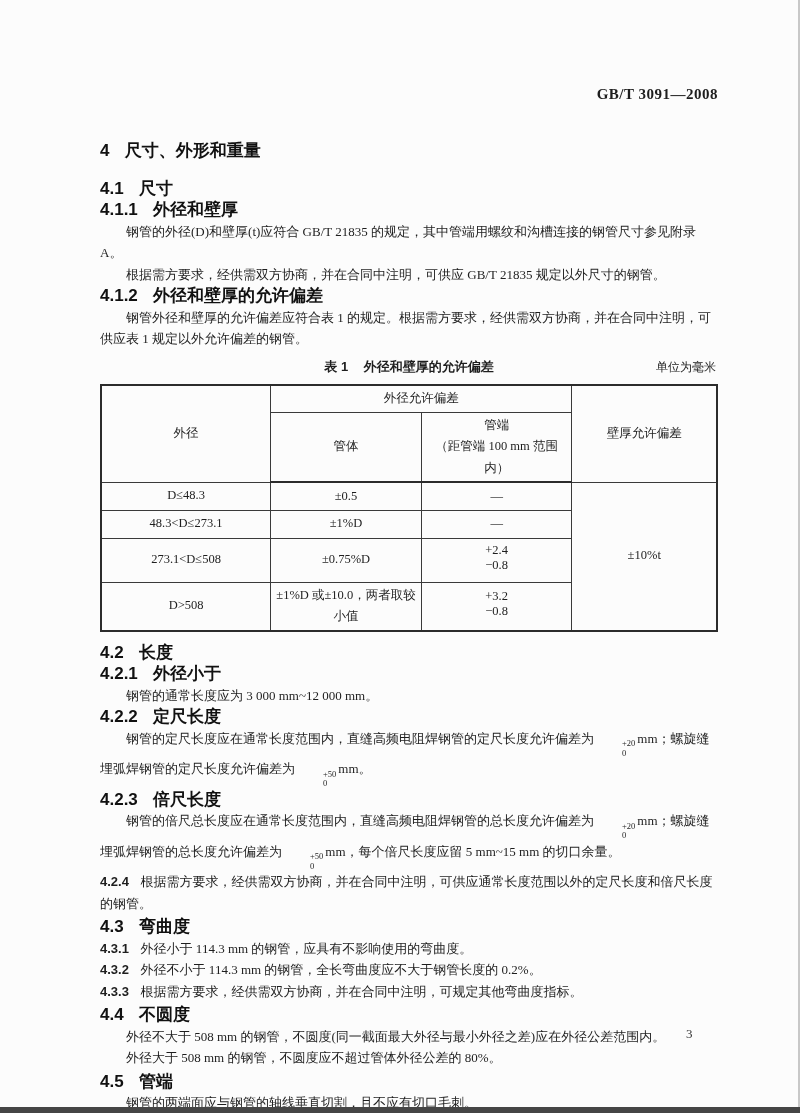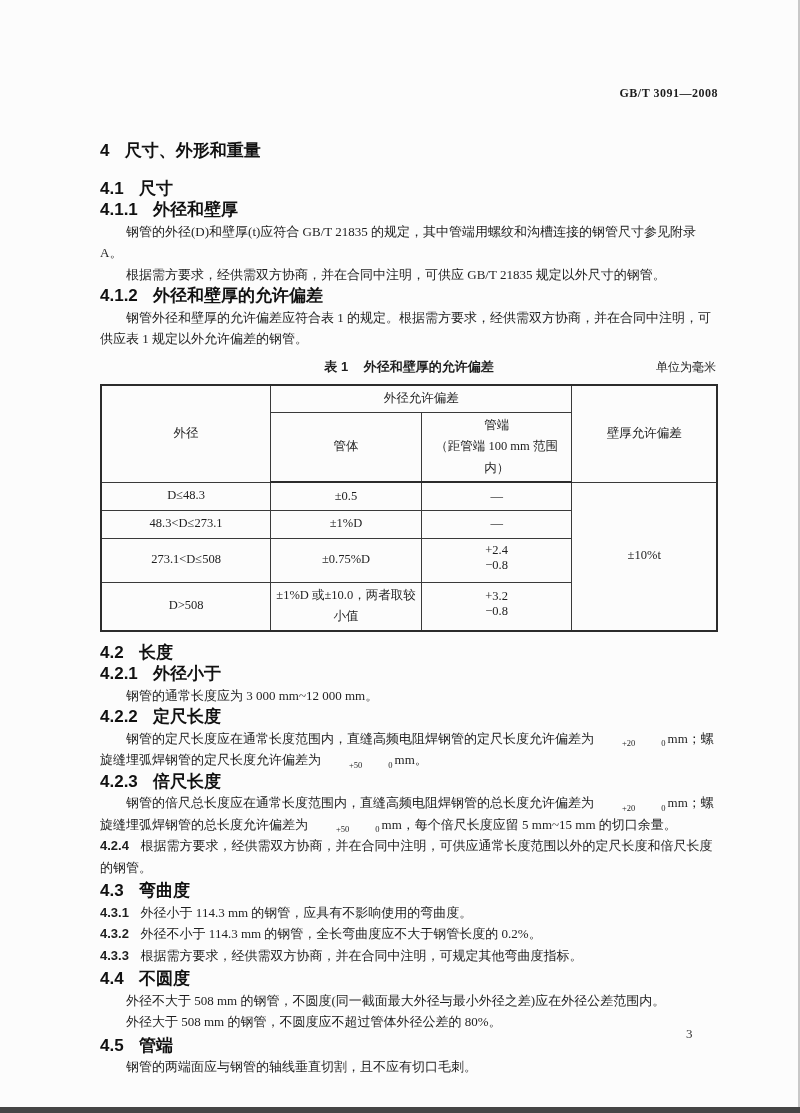--- a/index.html
+++ b/index.html
@@ -10,21 +10,21 @@
     overflow:hidden;
     font-family:"Liberation Serif","DejaVu Serif",serif;
     color:#1e1e1e;
   }
   
   .edge-bottom{position:absolute;left:0;right:0;bottom:0;height:6px;background:#454545;}
   .edge-right{position:absolute;top:0;bottom:0;right:0;width:2px;background:#c8c8c8;}
 
   .doc-header{
     position:absolute;top:86px;left:100px;width:618px;
-    text-align:right;font-weight:bold;font-size:12px;letter-spacing:0.5px;
+    text-align:right;font-weight:bold;font-size:15px;letter-spacing:0.5px;
   }
   .content{
     position:absolute;top:134px;left:100px;width:618px;
     font-size:13px;line-height:21.5px;
   }
   .h1,.h2,.h3{
     font-family:"Liberation Sans","DejaVu Sans",sans-serif;
     font-weight:bold;font-size:17px;margin:0;color:#111;
   }
   .h1{margin:6px 0 16px;}
@@ -32,21 +32,21 @@
   .h3{margin:0;}
   .num{margin-right:0.9em;}
   p.para{margin:0;text-indent:2em;}
   p.clause{margin:0;}
   p.clause .cnum{
     font-family:"Liberation Sans","DejaVu Sans",sans-serif;
     font-weight:bold;margin-right:0.9em;margin-top:23px;
   }
   
   .tol{
-    display:inline-flex;flex-direction:row;
+    display:inline-flex;flex-direction:column;
     vertical-align:-0.45em;line-height:1.1;
     font-size:8.5px;margin:0 2px;text-align:left;
   }
   
   .tbl-caption{
     position:relative;text-align:center;font-weight:bold;
     font-family:"Liberation Sans","DejaVu Sans",sans-serif;
     margin:6px 0 7px;font-size:13px;
   }
   .tbl-caption .cap-num{margin-right:1.2em;}

